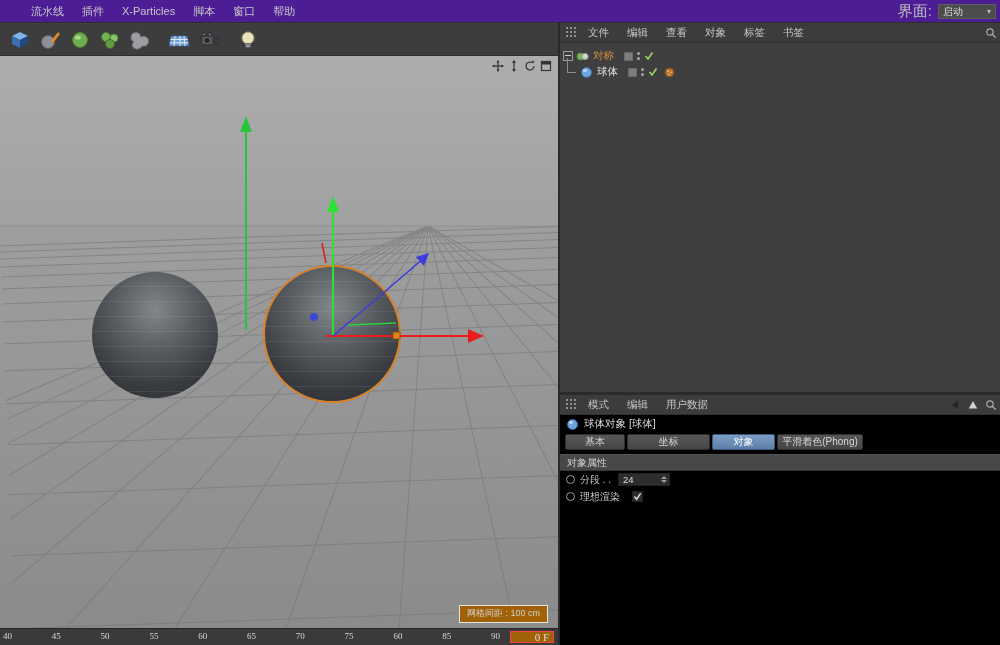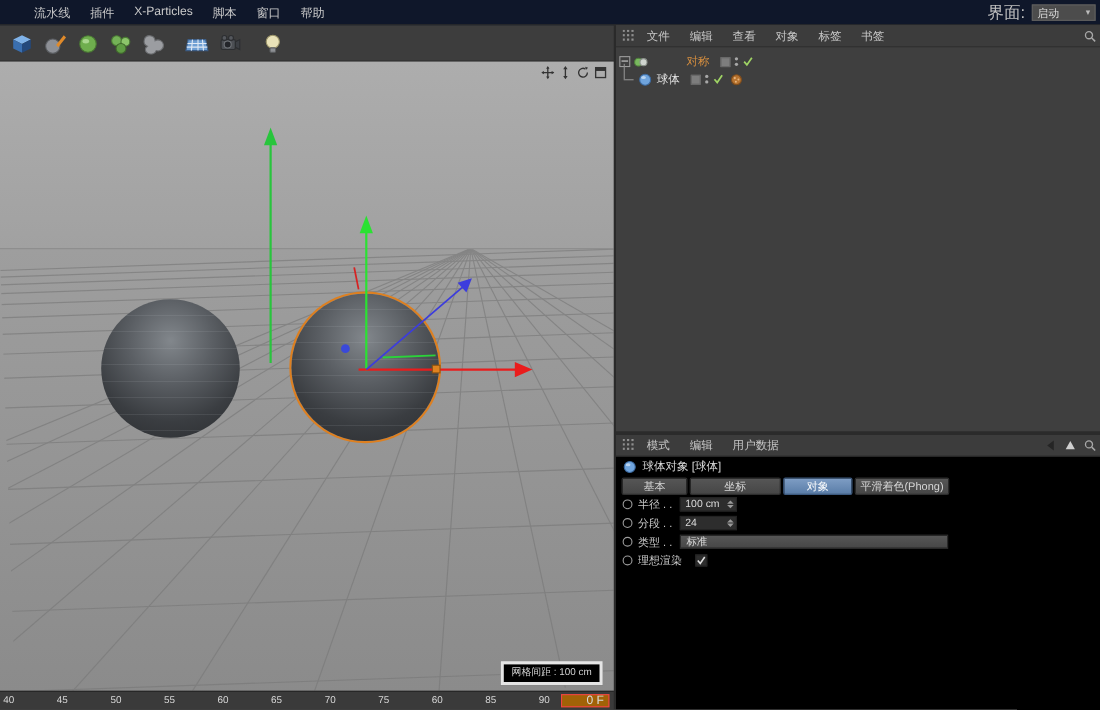--- a/index.html
+++ b/index.html
@@ -7,21 +7,21 @@
     width:1000px;height:645px;overflow:hidden;
     background:#414141;
     font-family:"Liberation Sans","DejaVu Sans",sans-serif;
     user-select:none;
   }
   .app{position:relative;width:1000px;height:645px;}
 
   
   .menubar{
     position:absolute;left:0;top:0;width:1000px;height:23px;
-    background:#0f172a;border-bottom:1px solid #2c2c2c;
+    background:#4c1d95;border-bottom:1px solid #2c2c2c;
     display:flex;align-items:center;color:#c9c9c9;font-size:11px;
     padding-left:22px;box-sizing:border-box;
   }
   .menubar .menu-item{padding:0 9px;white-space:nowrap;cursor:default;}
   .menubar-right{position:absolute;right:4px;top:0;height:23px;display:flex;align-items:center;gap:6px;}
   .iface-label{font-size:15px;color:#c0c0c0;}
   .layout-select{
     width:58px;height:15px;background:#4c4c4c;border:1px solid #5e5e5e;
     color:#dedede;font-size:10px;display:flex;align-items:center;
     justify-content:space-between;padding:0 4px;box-sizing:border-box;
@@ -46,28 +46,28 @@
   .sphere::after{content:"";position:absolute;inset:0;border-radius:50%;
     background:repeating-linear-gradient(to bottom, transparent 0 14px, rgba(205,210,215,0.10) 14px 15px);
   }
   .sphere-left{left:92px;top:216px;width:126px;height:126px;}
   .sphere-right{left:265px;top:211px;width:134px;height:134px;box-shadow:0 0 0 2px rgba(224,126,26,0.95);}
   .gizmo{position:absolute;left:0;top:0;pointer-events:none;}
   .vp-nav{position:absolute;top:4px;right:6px;display:flex;gap:4px;align-items:center;}
   .vp-nav .navico{width:12px;height:12px;display:block;cursor:pointer;}
   .grid-label{
     position:absolute;right:10px;bottom:5px;
-    background:#000000;border:3px solid #e5e5e5;color:#d2d2d2;
+    background:#a16207;border:1px solid #e5e5e5;color:#d2d2d2;
     font-size:9px;padding:1px 7px 2px 7px;white-space:nowrap;
   }
 
   
   .timeline{
     position:absolute;left:0;top:628px;width:558px;height:17px;
-    background:#3a3a3a;border-top:1px solid #262626;box-sizing:border-box;
+    background:#3a3a3a;border-top:1px solid #262626;box-sizing:border-box;font-family:Liberation Serif, serif;
   }
   .ticks{position:absolute;left:3px;top:2px;width:497px;display:flex;justify-content:space-between;
     font-size:9px;color:#d8d8d8;}
   .frame-box{
     position:absolute;right:4px;top:2px;width:44px;height:12px;
     background:#a16207;border:1px solid #ef4444;color:#dcdcdc;font-size:11px;
     display:flex;align-items:center;justify-content:flex-end;padding-right:4px;box-sizing:border-box;
   }
 
   
@@ -90,21 +90,21 @@
   .tree-row{position:absolute;left:0;height:16px;display:flex;align-items:center;font-size:10.5px;}
   .row-0{top:5px;}
   .row-1{top:21px;}
   .expand-box{width:8px;height:8px;border:1px solid #9c9c9c;margin-left:3px;position:relative;background:#3f3f3f;}
   .expand-box::after{content:"";position:absolute;left:1px;right:1px;top:3px;height:1px;background:#cfcfcf;}
   .tree-connector{width:12px;height:16px;margin-left:5px;position:relative;}
   .tree-connector::before{content:"";position:absolute;left:2px;top:-6px;width:1px;height:14px;background:#8f8f8f;}
   .tree-connector::after{content:"";position:absolute;left:2px;top:8px;width:9px;height:1px;background:#8f8f8f;}
   .obj-ico{width:13px;height:13px;margin:0 4px 0 3px;display:block;}
   .obj-label{cursor:default;}
-  .label-sym{color:#d78f3f;margin-left:31px;}
+  .label-sym{color:#d78f3f;}
   .label-sph{color:#e4e4e4;}
   .row-toggles{display:flex;align-items:center;margin-left:10px;gap:4px;}
   .layer-chip{width:7px;height:7px;background:#7d7d7d;border:1px solid #686868;}
   .vis-dots{display:flex;flex-direction:column;gap:2px;}
   .vis-dots i{width:3px;height:3px;border-radius:50%;background:#a8a8a8;display:block;}
   .check-ico{width:10px;height:10px;display:block;}
   .tag-ico{width:11px;height:11px;display:block;margin-left:2px;}
 
   
   .attr-panel{position:absolute;left:560px;top:395px;width:440px;height:250px;background:#000000;}
@@ -471,52 +471,35 @@
       <span>球体对象 [球体]</span>
     </div>
 
     <div class="am-tabs">
       <div class="tab tw1">基本</div>
       <div class="tab tw2">坐标</div>
       <div class="tab tw3 active">对象</div>
       <div class="tab tw4">平滑着色(Phong)</div>
     </div>
 
-
-    <div class="prop-row">
-      <span class="key-circle"></span>
-      <span class="prop-label">半径 . .</span>
-      <div class="prop-input">
-        <span class="val">100 cm</span>
-        <span class="spinner">
-            <b class="spin-up"></b>
-            <b class="spin-dn"></b>
-          </span>
-      </div>
-    </div>
+    <div class="am-section">对象属性</div>
+
 
     <div class="prop-row">
       <span class="key-circle"></span>
       <span class="prop-label">分段 . .</span>
       <div class="prop-input">
         <span class="val">24</span>
         <span class="spinner">
             <b class="spin-up"></b>
             <b class="spin-dn"></b>
           </span>
       </div>
     </div>
 
-    <div class="prop-row">
-      <span class="key-circle"></span>
-      <span class="prop-label">类型 . .</span>
-      <div class="prop-dropdown">
-        <span>标准</span>
-      </div>
-    </div>
 
     <div class="prop-row">
       <span class="key-circle"></span>
       <span class="prop-label wide">理想渲染</span>
       <div class="checkbox">
         <svg width="9" height="9" viewBox="0 0 10 10">
           <polyline points="1.5,5 4,8 8.5,1.5" fill="none" stroke="#dddddd" stroke-width="1.6"></polyline>
         </svg>
       </div>
     </div>

